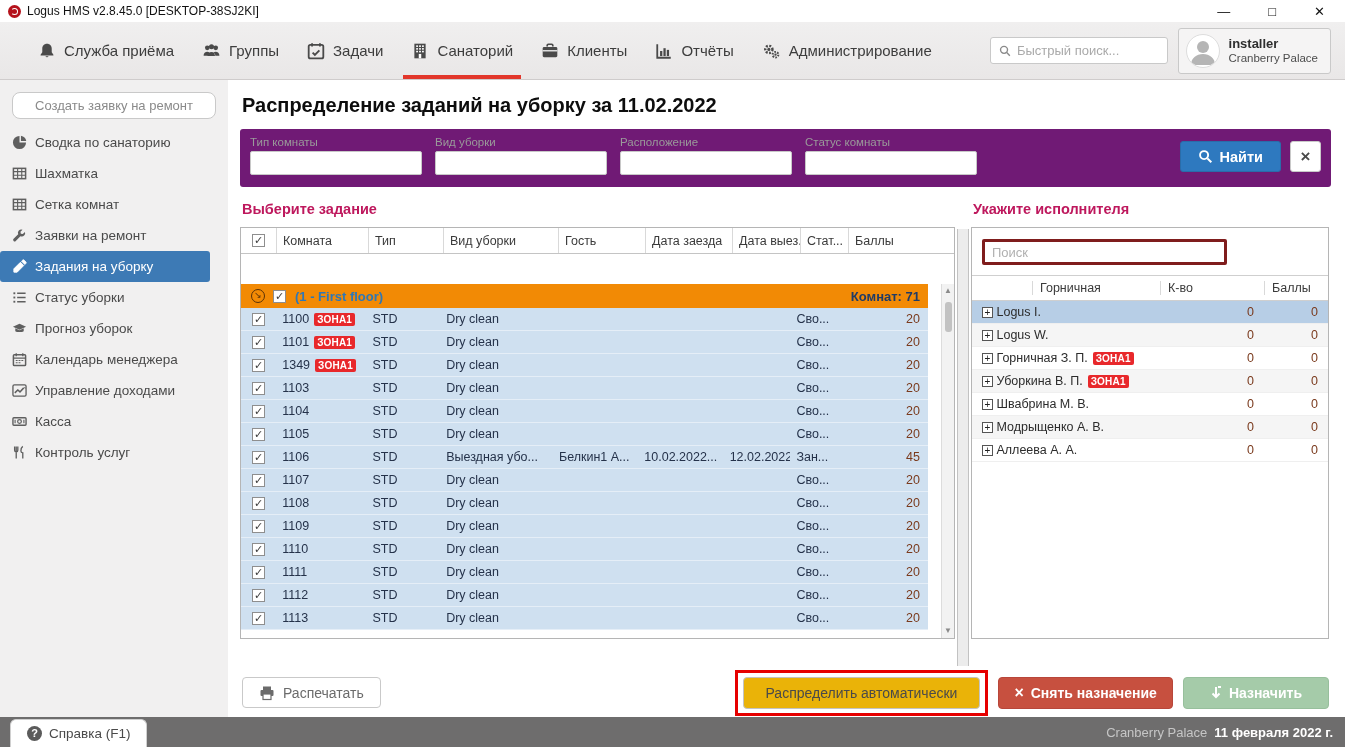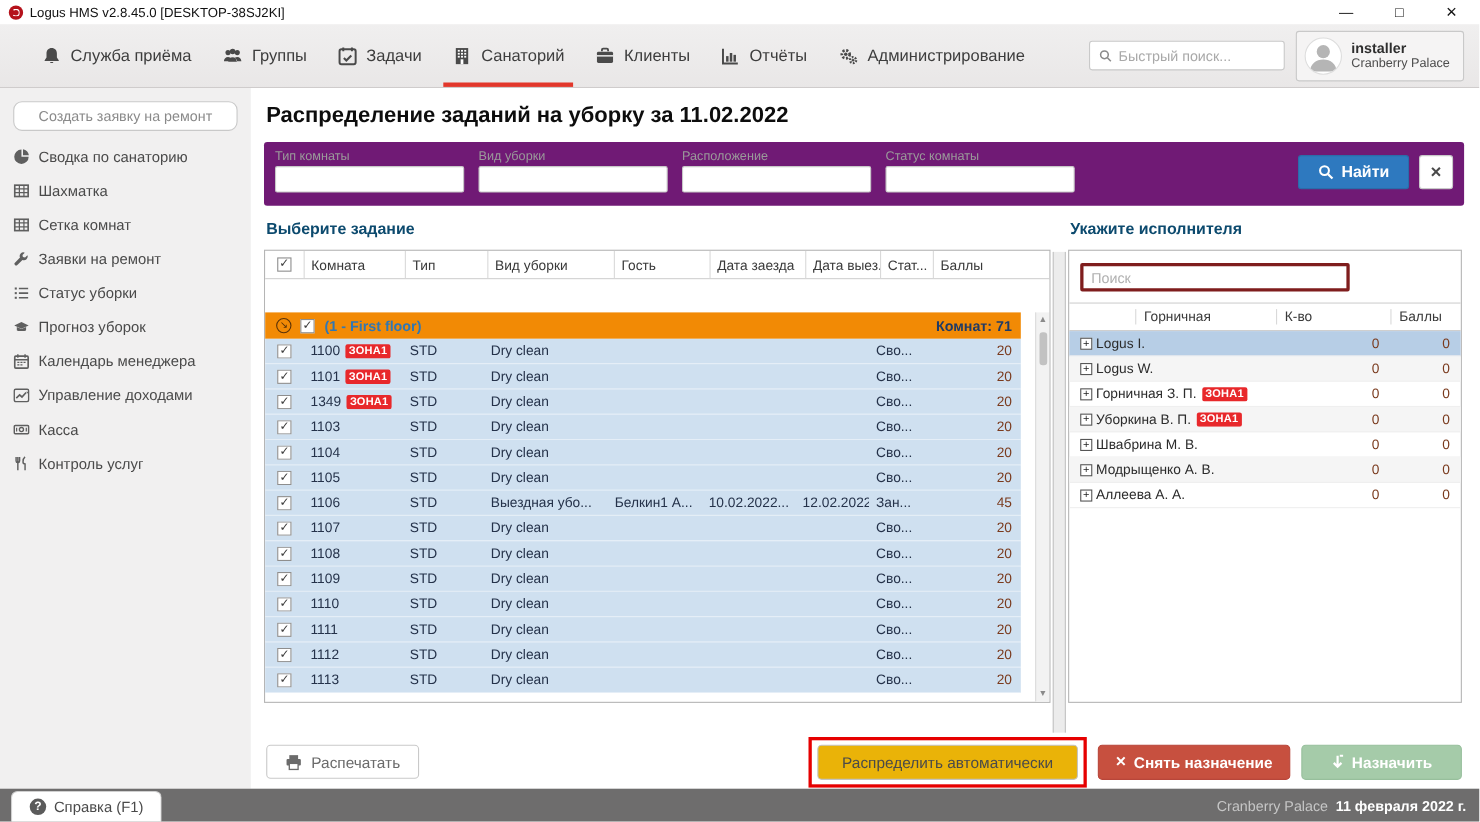--- a/index.html
+++ b/index.html
@@ -58,21 +58,21 @@
   .fbtns { margin-left:auto; display:flex; gap:9px; align-items:center; margin-top:5px; }
   .btn-find { display:flex; align-items:center; gap:7px; height:31px; padding:0 17px; background:#2e79bf;
     border:1px solid #2a6ca9; border-radius:3px; color:#fff; font-size:14.5px; font-weight:bold; cursor:pointer;
     font-family:inherit; }
   .btn-clear { width:31px; height:31px; background:#fff; border:1px solid #c9c9c9; border-radius:3px;
     color:#4a4a4a; font-size:17px; font-weight:900; cursor:pointer; line-height:27px; font-family:inherit; }
 
   
   .panes { display:flex; margin-top:12px; flex:1; }
   .pane-left { width:715px; flex:none; }
-  .pane-heading { font-size:14.5px; font-weight:bold; color:#0c4a6e; margin:2px 0 10px 2px; }
+  .pane-heading { font-size:14.5px; font-weight:bold; color:#be185d; margin:2px 0 10px 2px; }
   .splitter { width:12px; flex:none; margin:30px 2px 2px; background:#ececec; border-left:1px solid #c2c2c2;
     border-right:1px solid #c2c2c2; }
   .pane-right { width:358px; flex:none; }
 
   
   .ttable { border:1px solid #b5b5b5; height:412px; position:relative; overflow:hidden; background:#fff; }
   .thead { display:flex; height:26px; border-bottom:1px solid #c4c4c4; align-items:stretch; }
   .th { display:flex; align-items:center; padding-left:6px; font-size:12.5px; color:#3a3a3a;
     border-right:1px solid #d9d9d9; white-space:nowrap; overflow:hidden; }
   .c0{width:36px;justify-content:center;padding-left:0;} .c1{width:92px;} .c2{width:75px;} .c3{width:115px;}
@@ -276,20 +276,27 @@
               <path d="M1.5 6h13M1.5 9.8h13M6 2.5v11M10.4 2.5v11" stroke="#5f5f5f" stroke-width="1.2"></path>
             </svg>
           <span>Сетка комнат</span>
         </div>
         <div class="sb-item">
           <svg width="15" height="15" viewBox="0 0 16 16">
               <path d="M13.8 4.2a3.6 3.6 0 0 1-4.8 4.6L4 13.8a1.6 1.6 0 0 1-2.3-2.3L6.6 6.6a3.6 3.6 0 0 1 4.6-4.8L9 4l.4 2.1L11.5 6.5z" fill="#5f5f5f"></path>
             </svg>
           <span>Заявки на ремонт</span>
         </div>
+        <div class="sb-item active">
+          <svg width="15" height="15" viewBox="0 0 16 16">
+              <path d="M2 10.5V14h3.5l7-7L9 3.5z" fill="#fff"></path>
+              <path d="M10.2 2.3l3.5 3.5 1-1a1.2 1.2 0 0 0 0-1.7L13 1.3a1.2 1.2 0 0 0-1.7 0z" fill="#fff"></path>
+            </svg>
+          <span>Задания на уборку</span>
+        </div>
         <div class="sb-item">
           <svg width="15" height="15" viewBox="0 0 16 16">
               <rect x="1.5" y="2.5" width="2" height="2" fill="#5f5f5f"></rect>
               <rect x="1.5" y="7" width="2" height="2" fill="#5f5f5f"></rect>
               <rect x="1.5" y="11.5" width="2" height="2" fill="#5f5f5f"></rect>
               <path d="M5.5 3.5h9M5.5 8h9M5.5 12.5h9" stroke="#5f5f5f" stroke-width="1.6"></path>
             </svg>
           <span>Статус уборки</span>
         </div>
         <div class="sb-item">

